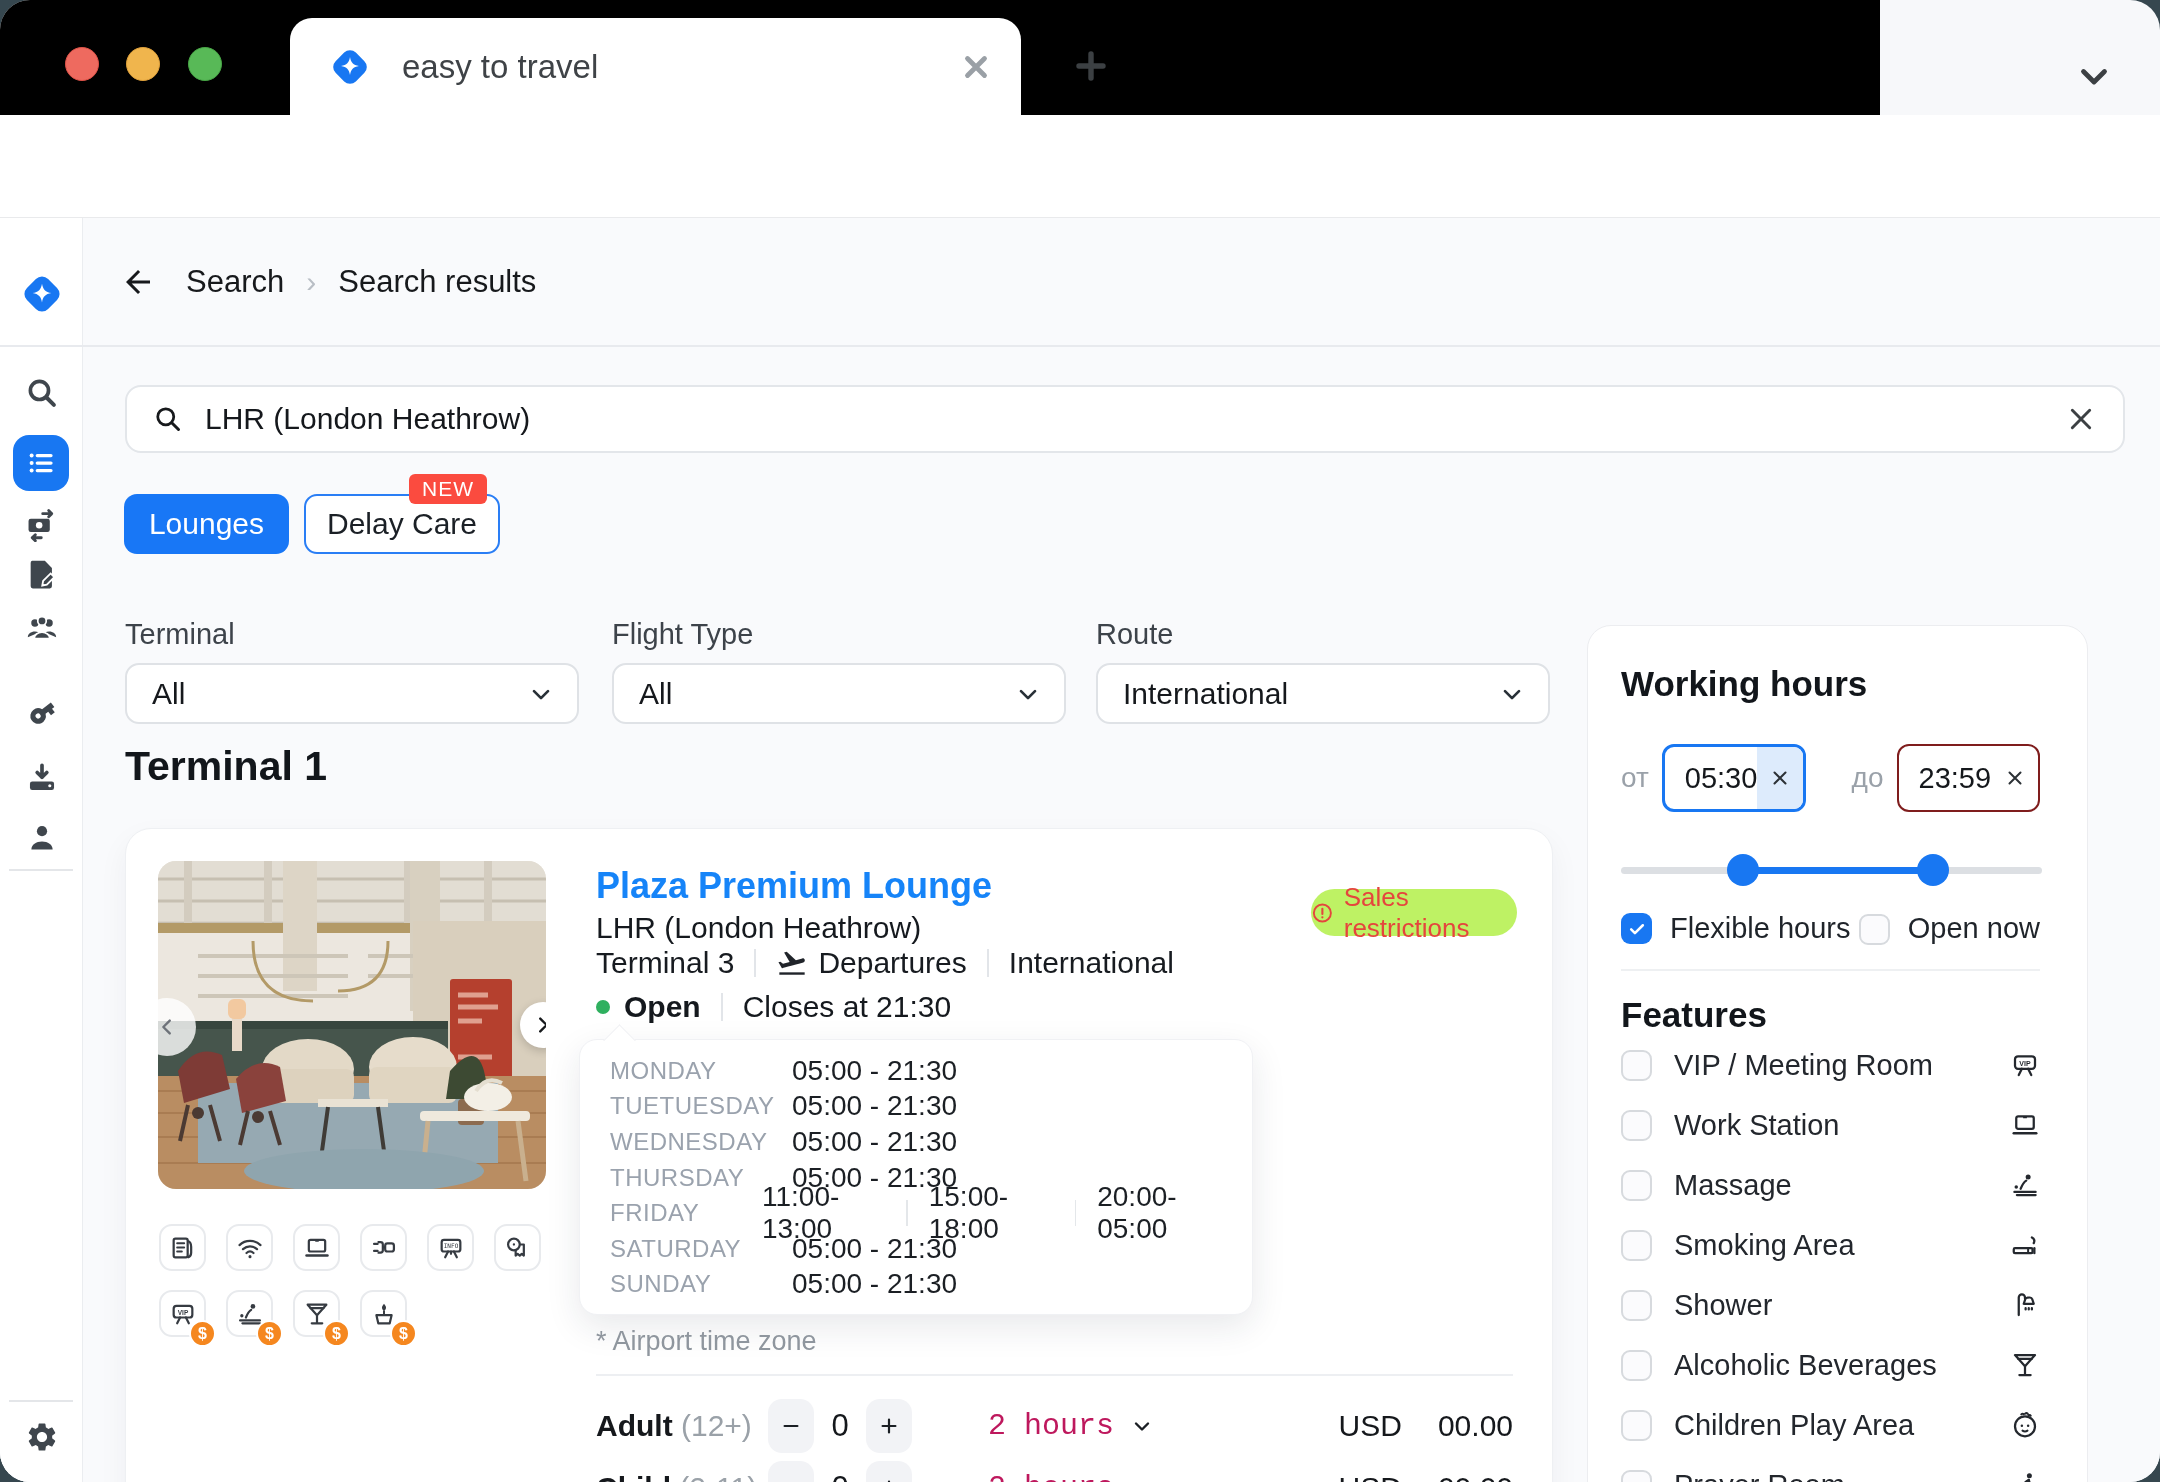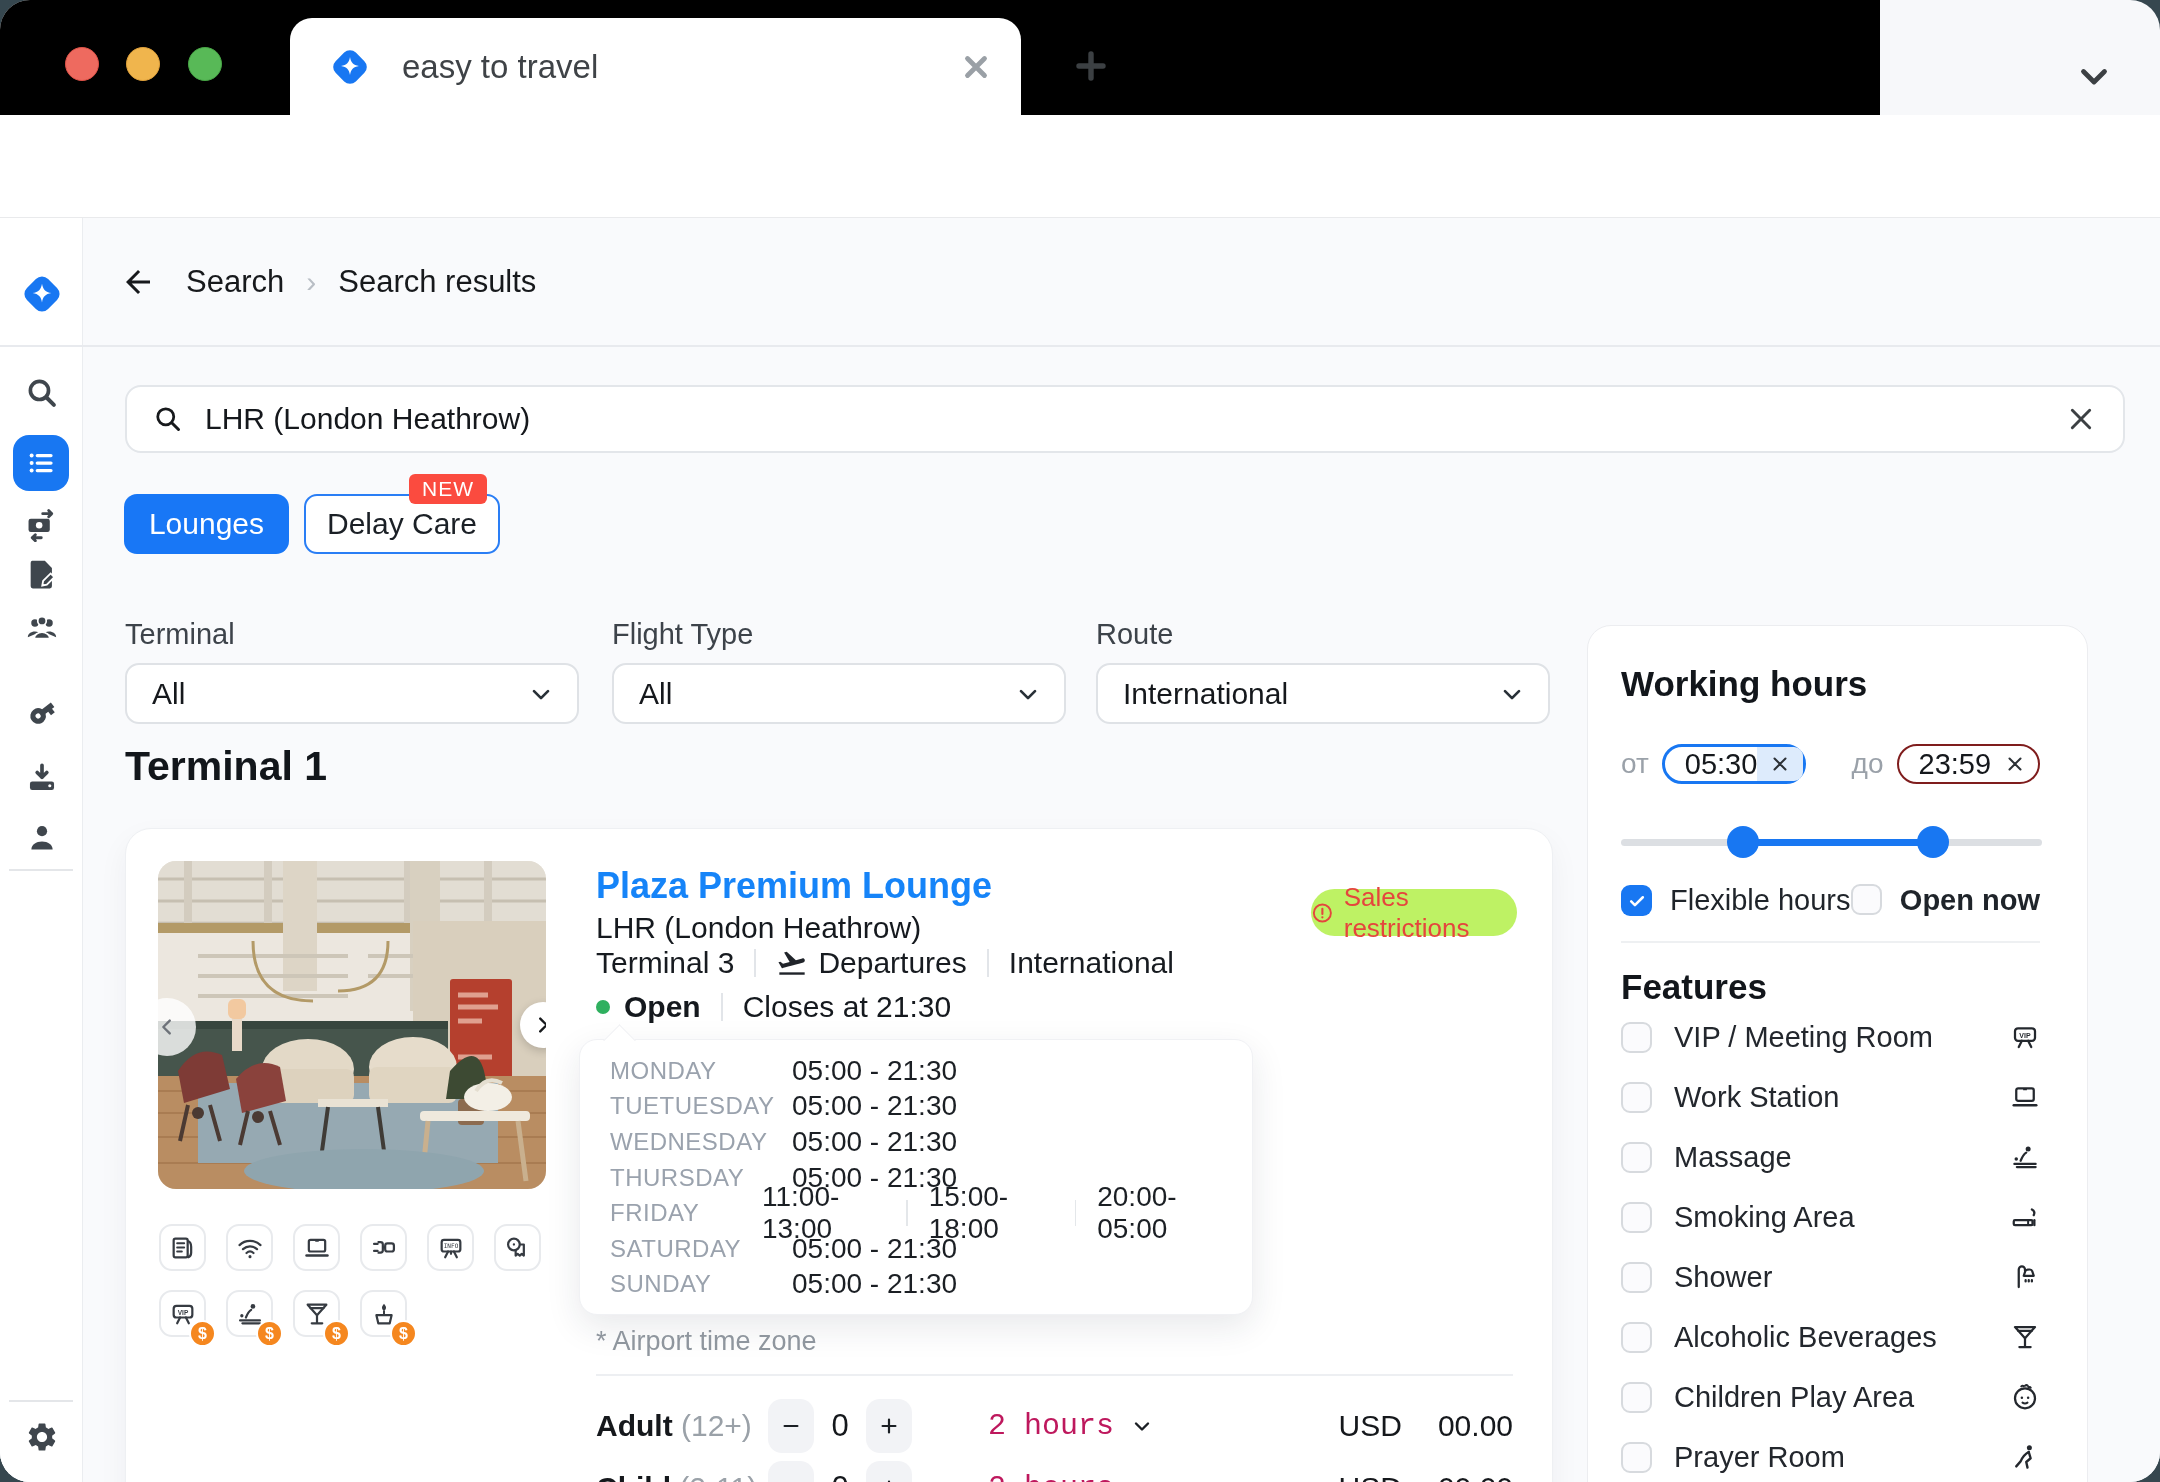--- a/index.html
+++ b/index.html
@@ -121,40 +121,40 @@
   .step-val { width:52px; text-align:center; font-size:31px; color:#15181c; }
   .duration { margin-left:76px; display:flex; align-items:center; gap:16px; font-size:30px; color:#be185d;font-family:Liberation Mono, monospace; }
   .duration svg { width:24px; height:24px; color:#1b1f24; }
   .price { margin-left:auto; display:flex; gap:36px; font-size:30px; color:#15181c; }
 
   
   .panel { position:absolute; left:1587px; top:407px; width:501px; height:900px; background:#fff; border:1px solid #ecedf0; border-radius:24px; padding:0 47px 0 33px; }
   .panel-title { font-size:35px; font-weight:bold; color:#12161b; margin-top:38px; }
   .wh-row { display:flex; align-items:center; margin-top:40px; }
   .wh-lab { font-size:28px; color:#9aa1a9; }
-  .t-input { position:relative; width:167px; height:40px; border-radius:20px; display:flex; align-items:center; background:#fff; }
+  .t-input { position:relative; width:167px; height:68px; border-radius:12px; display:flex; align-items:center; background:#fff; }
   .t-input.focused { border:3px solid #1877f2; margin-left:13px; }
   .t-input.plain { border:2px solid #7f1d1d; margin-left:13px; }
   .t-input .tval { margin-left:20px; font-size:29px; color:#15181c; }
   .t-clear { position:absolute; right:0; top:0; bottom:0; width:46px; display:flex; align-items:center; justify-content:center; color:#2c3136; }
   .t-input.focused .t-clear { background:#ddebfc; border-radius:0 9px 9px 0; }
   .t-clear svg { width:22px; height:22px; }
   .wh-lab.to { margin-left:46px; }
   .slider { position:relative; margin-top:42px; height:32px; }
   .track { position:absolute; left:0; top:13px; width:421px; height:7px; border-radius:4px; background:#dcdfe3; }
   .range { position:absolute; left:122px; top:13px; width:190px; height:7px; background:#1877f2; }
   .handle { position:absolute; top:0; width:32px; height:32px; border-radius:50%; background:#1877f2; }
   .h1 { left:106px; } .h2 { left:296px; }
   .check-row { display:flex; align-items:center; margin-top:26px; }
   .cbox { width:31px; height:31px; border-radius:9px; flex:none; }
   .cbox.checked { background:#1877f2; display:flex; align-items:center; justify-content:center; color:#fff; }
   .cbox.checked svg { width:20px; height:20px; }
   .cbox.empty { border:2px solid #d7dade; background:#fbfbfd; }
   .check-lab { margin-left:18px; font-size:29px; color:#1f242a; }
-  .opennow { margin-left:auto; display:flex; align-items:flex-start;font-weight:bold; }
+  .opennow { margin-left:auto; display:flex; align-items:flex-end; }
   .panel-div { margin-top:24px; height:2px; background:#eef0f2; }
   .feat-title { font-size:35px; font-weight:bold; color:#12161b; margin-top:24px; }
   .feat-row { display:flex; align-items:center; height:60px; margin-top:0; }
   .feat-row:first-of-type { margin-top:10px; }
   .feat-lab { margin-left:22px; font-size:29px; color:#23272d; }
   .feat-ic { margin-left:auto; width:30px; height:30px; color:#24282e; }
   .feat-ic svg { width:30px; height:30px; }
 </style>
 </head>
 <body>

